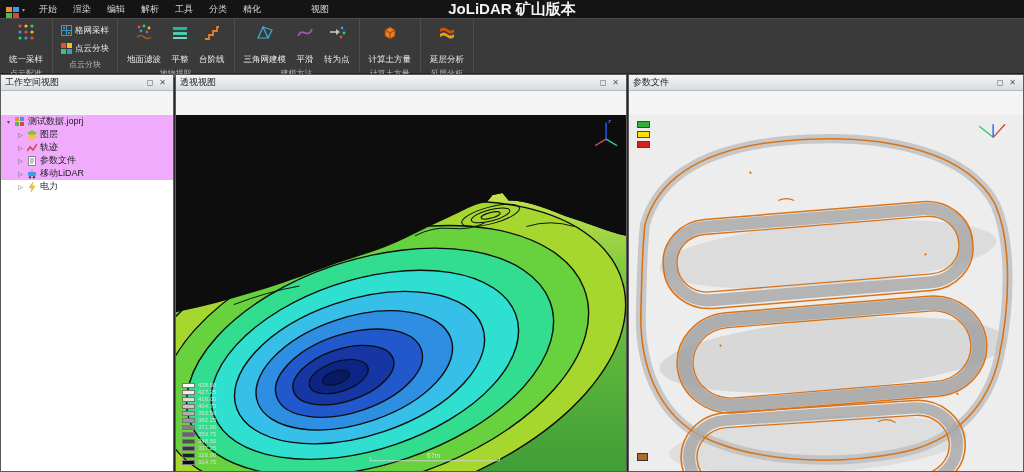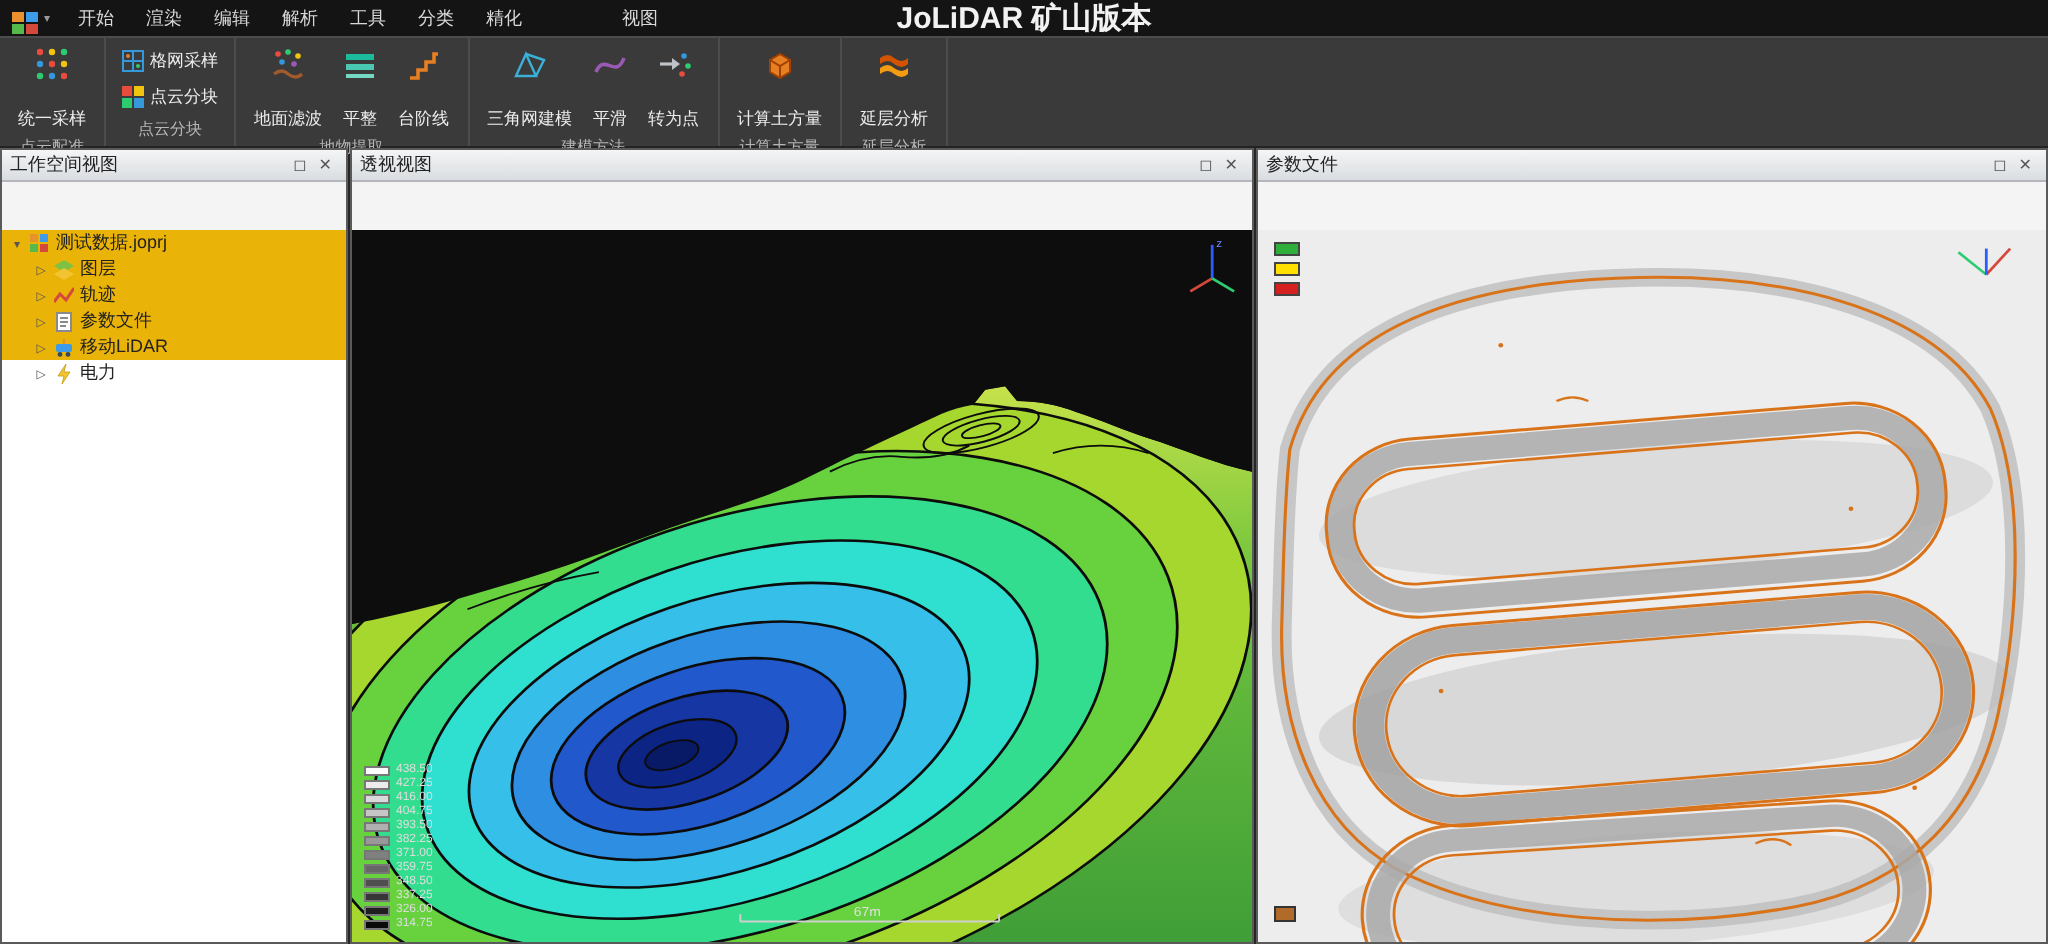--- a/index.html
+++ b/index.html
@@ -35,21 +35,21 @@
   #ortho-panel{left:628px;width:396px;}
   .ptitle{flex:0 0 15px;height:15px;background:linear-gradient(#f3f5f6,#dadde0);border-bottom:1px solid #b4b8bc;
           display:flex;align-items:center;font-size:9px;color:#222;padding:0 4px;}
   .ptitle .sp{flex:1;}
   .wctl{font-size:8px;color:#555;padding:0 3px;cursor:default;line-height:1;}
   .pbody{flex:1;position:relative;overflow:hidden;background:#fff;}
 
   
   .trow{display:flex;align-items:center;height:13px;font-size:9px;color:#222;padding-left:4px;gap:3px;white-space:nowrap;}
   .trow.child{padding-left:16px;}
-  .trow.hl{background:#eab308;}
+  .trow.hl{background:#f0abfc;}
   .arrow{font-size:6px;color:#555;width:7px;text-align:center;flex:0 0 7px;}
   .ticon{width:10px;height:10px;flex:0 0 10px;display:inline-flex;}
 
   
   .viewport{position:absolute;inset:0;}
   .viewport svg{display:block;width:100%;height:100%;}
   .elev-legend{position:absolute;left:6px;bottom:6px;display:flex;flex-direction:column;gap:1px;}
   .lrow{display:flex;align-items:center;gap:3px;height:6px;}
   .lsw{width:13px;height:5px;border:1px solid #777;box-sizing:border-box;}
   .llab{font-size:6px;color:#ddd;line-height:1;}

